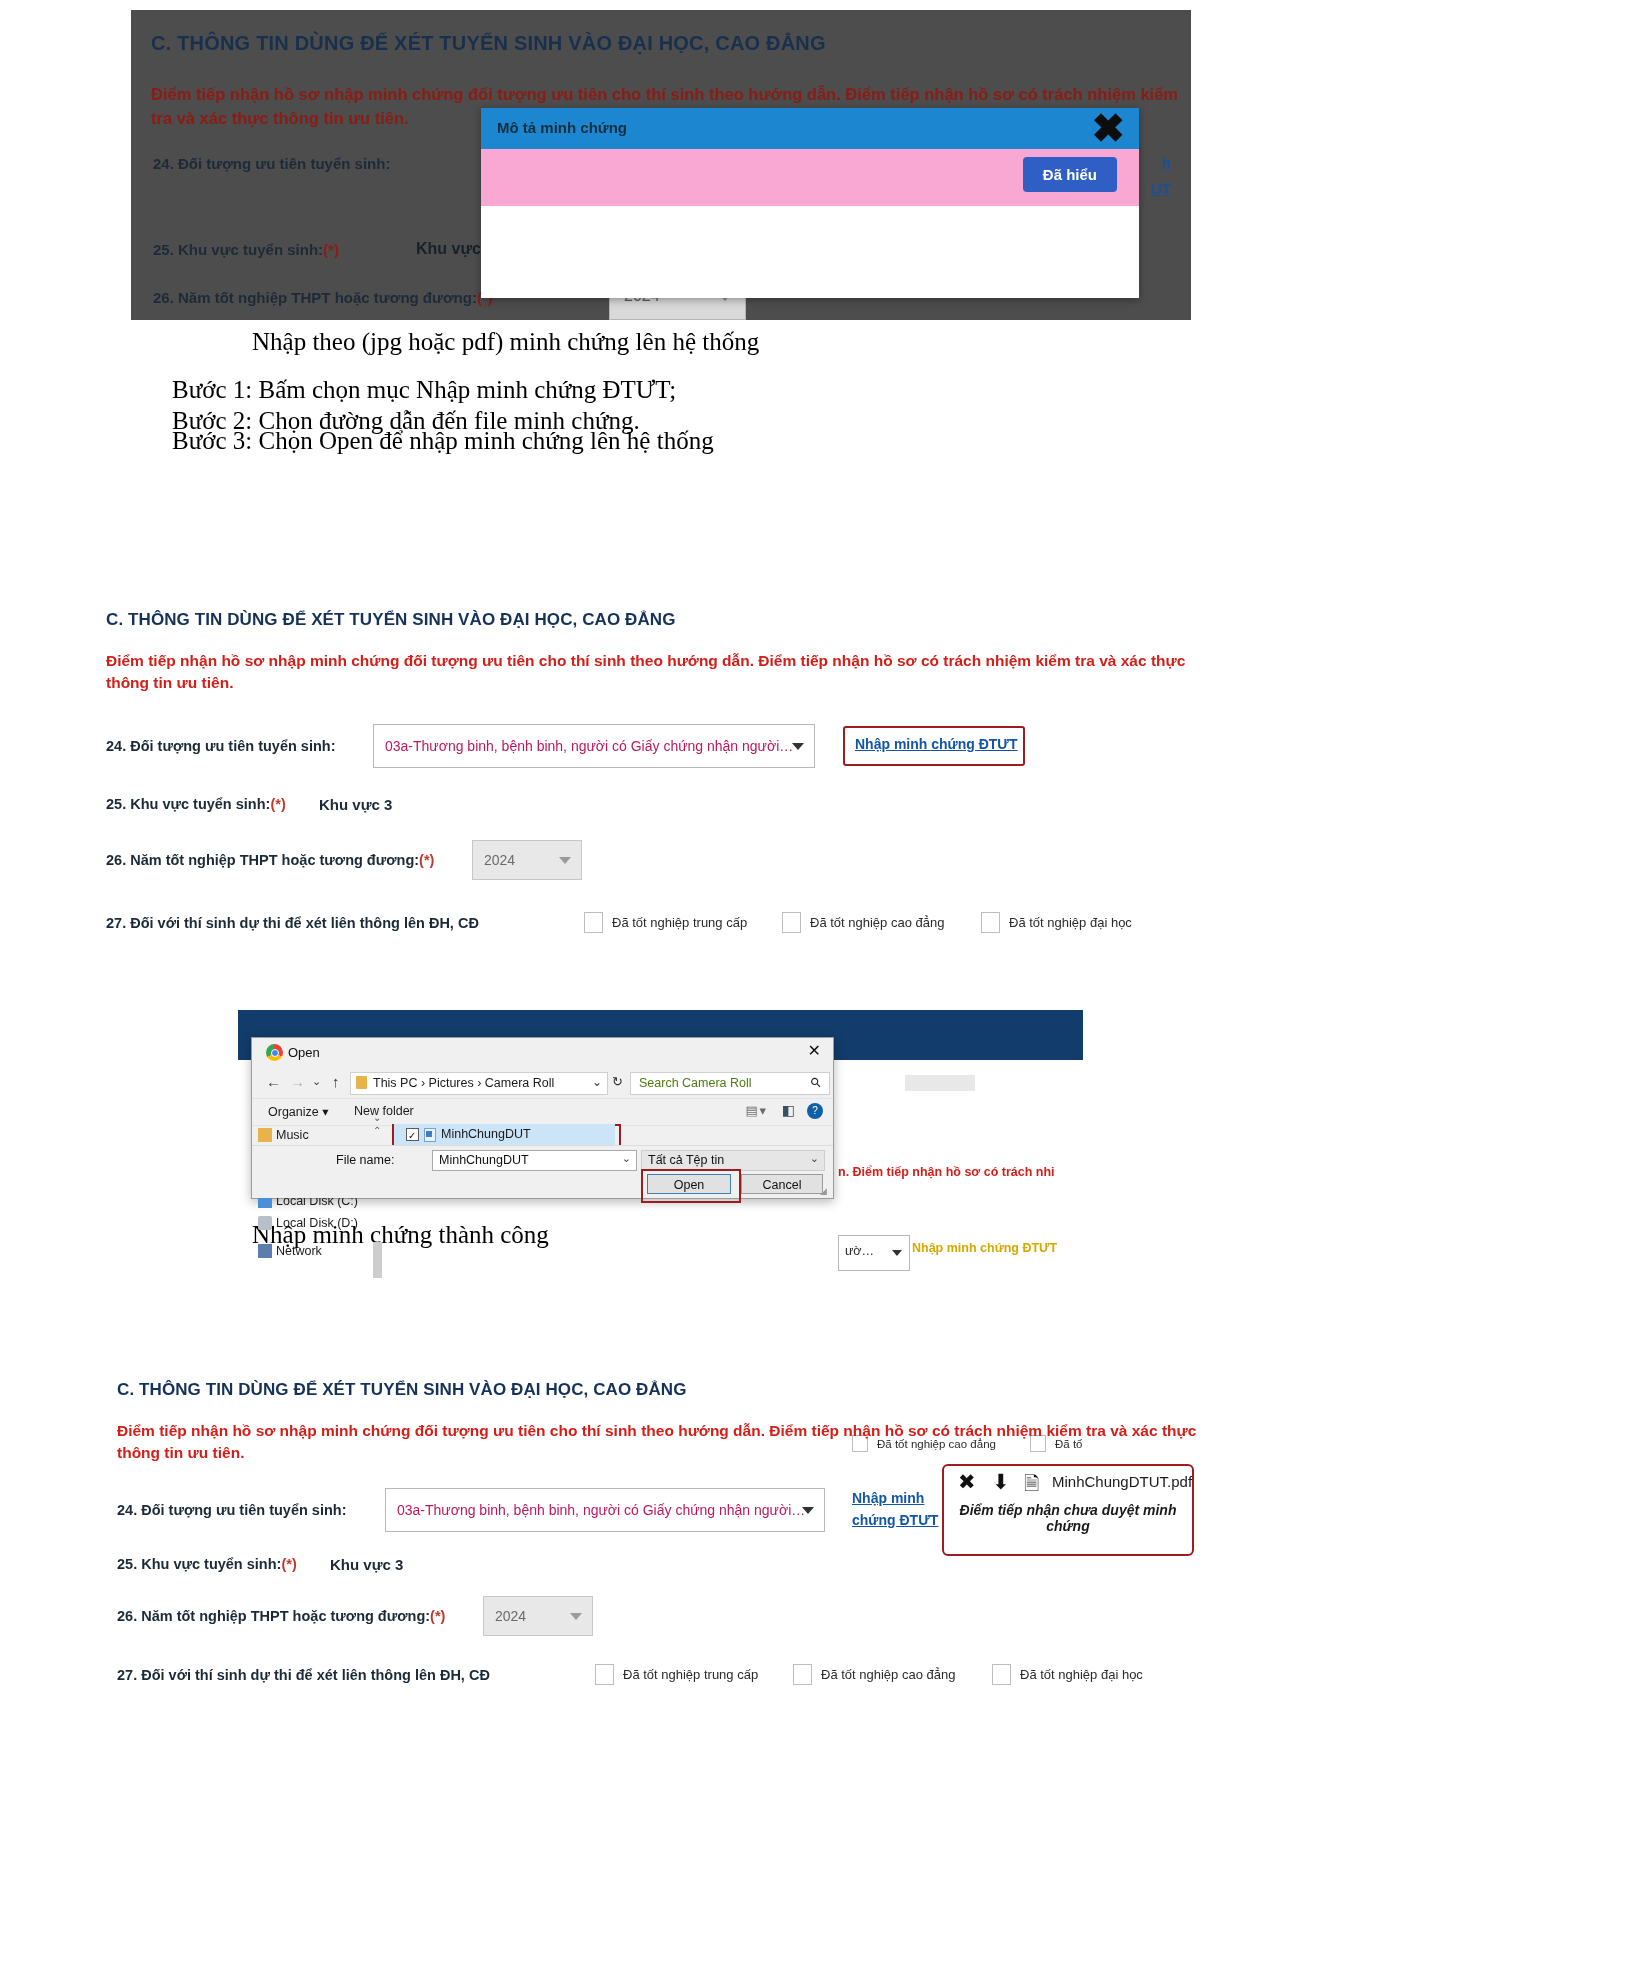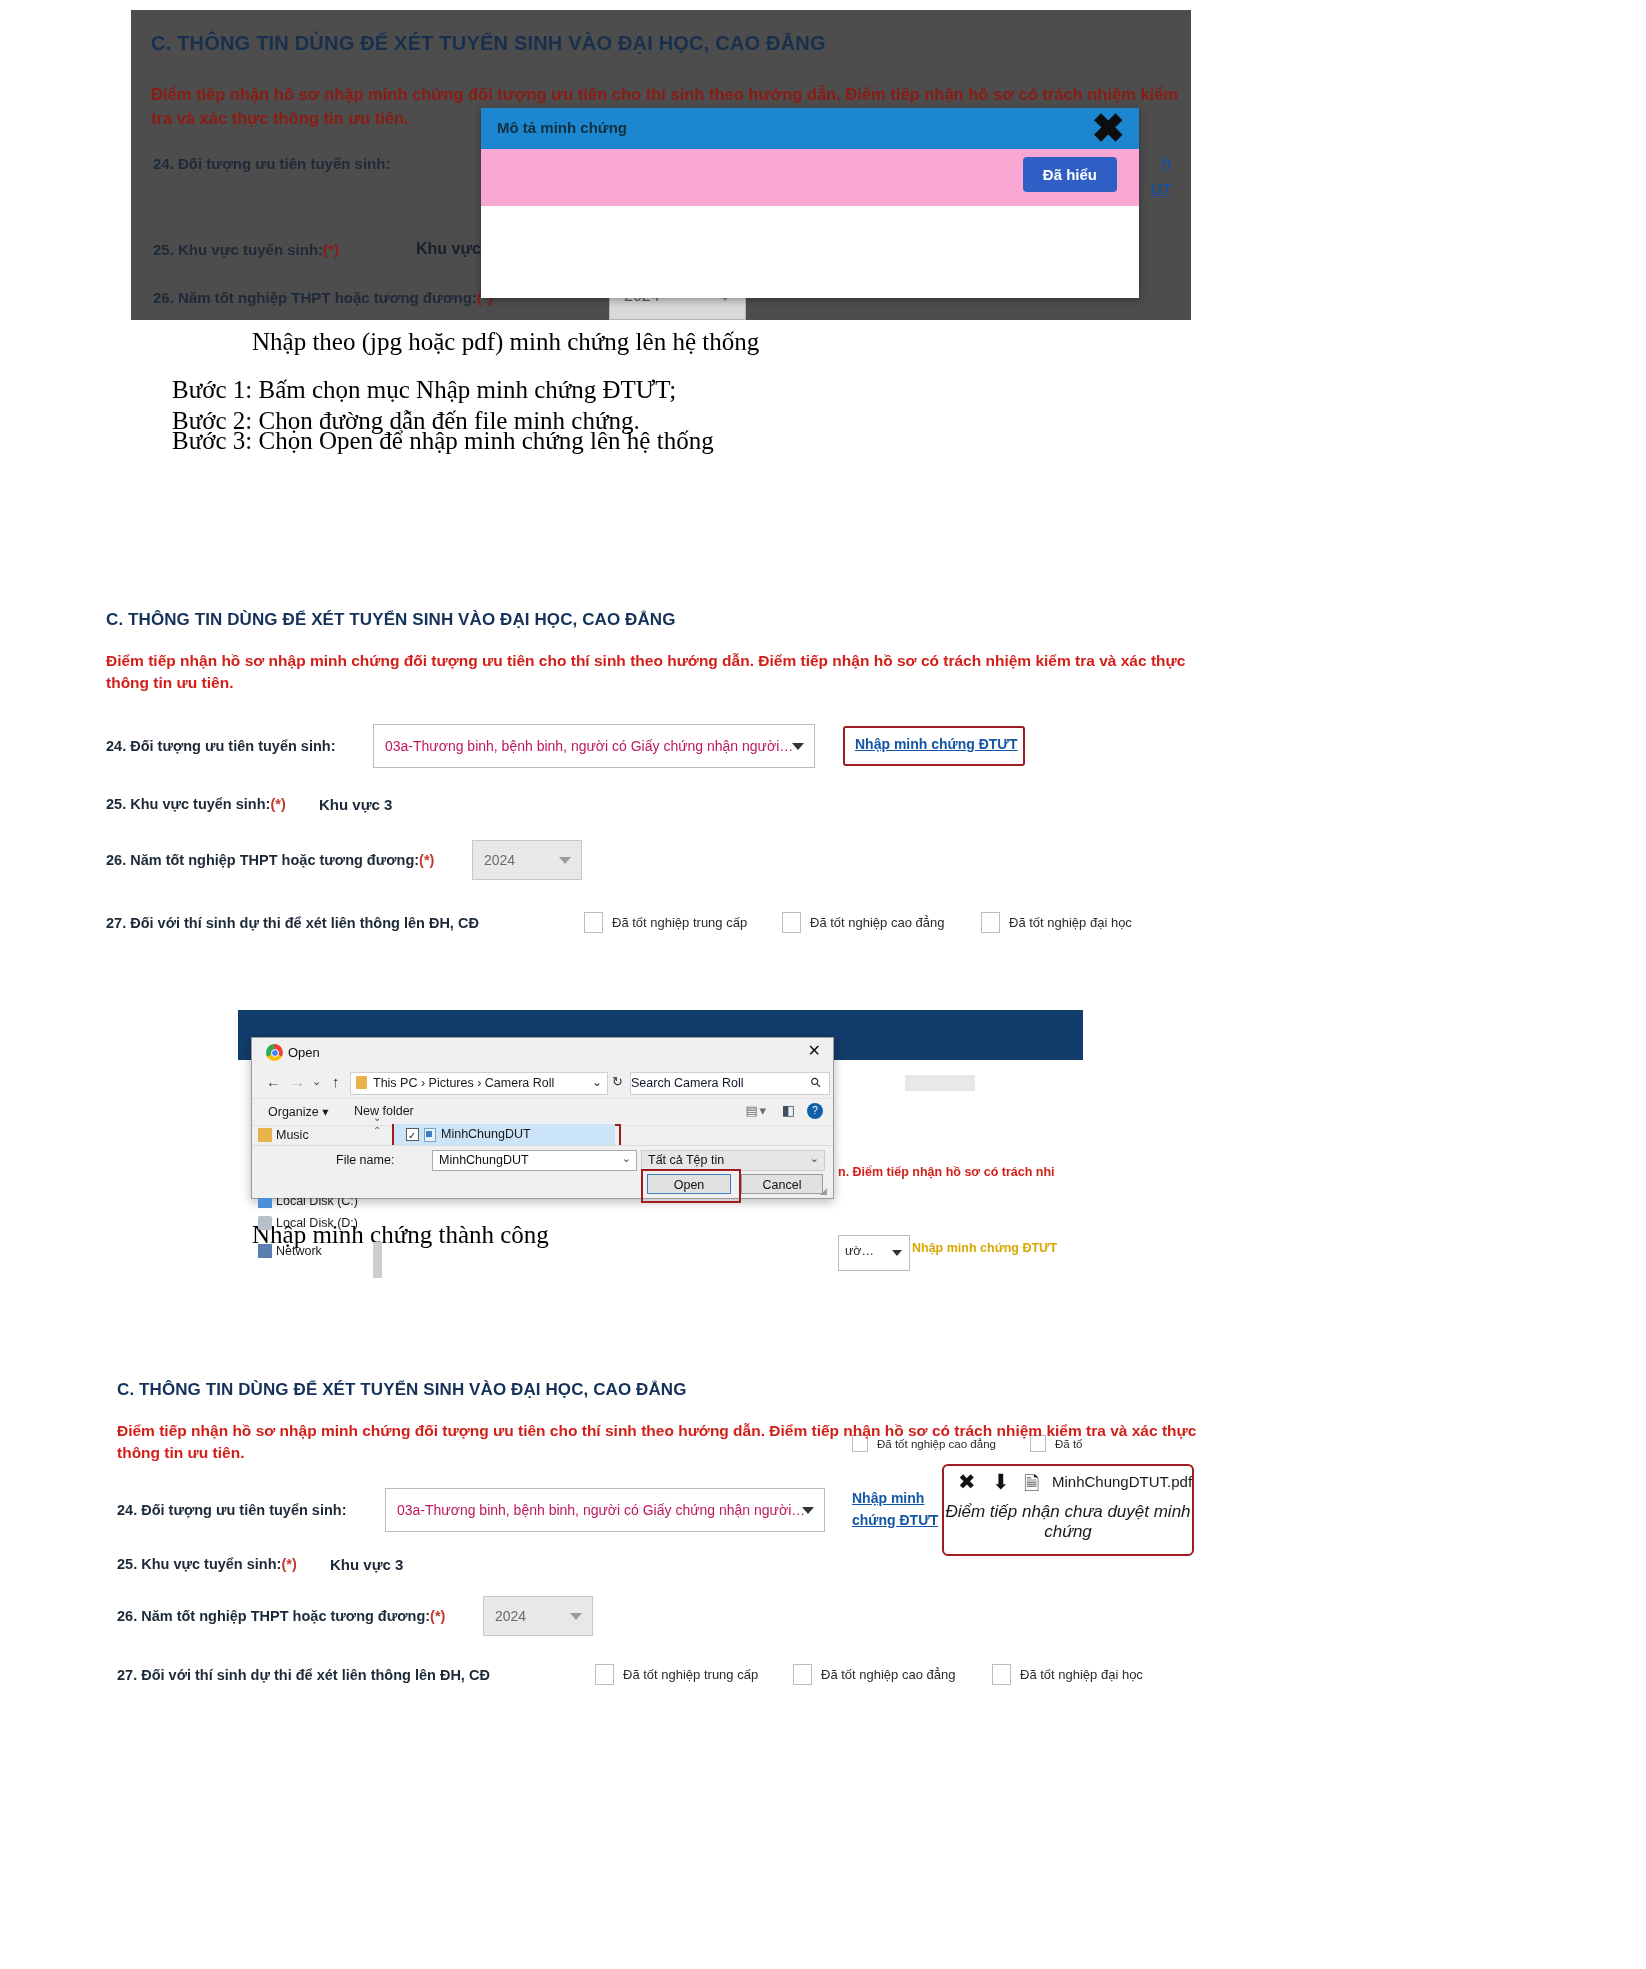--- a/index.html
+++ b/index.html
@@ -135,21 +135,21 @@
   }
   .crumb .fld{
     position:absolute;left:5px;top:3px;width:11px;height:13px;background:#e8b34a;border-radius:1px;
   }
   .crumb .txt{position:absolute;left:22px;top:3px;white-space:nowrap;}
   .crumb .cv{position:absolute;right:5px;top:2px;font-size:12px;color:#333;}
   .refresh{position:absolute;left:360px;top:6px;font-size:13px;color:#333;}
   .search{
     position:absolute;left:378px;top:4px;width:198px;height:21px;border:1px solid #cfcfcf;background:#fff;
   }
-  .search .st{position:absolute;left:0;top:3px;font-size:12.5px;color:#0f172a;}
+  .search .st{position:absolute;left:8px;top:3px;font-size:12.5px;color:#4d7c0f;}
   .search .si{position:absolute;right:8px;top:2px;font-size:13px;color:#222;transform:rotate(-45deg);}
   .win .cmd{height:26px;position:relative;background:#f0f0f0;border-bottom:1px solid #e2e2e2;}
   .win .cmd .o1{position:absolute;left:16px;top:5px;font-size:12.5px;color:#1a1a1a;}
   .win .cmd .o2{position:absolute;left:102px;top:5px;font-size:12.5px;color:#1a1a1a;}
   .win .cmd .v1{position:absolute;right:68px;top:4px;font-size:13px;color:#6b6b6b;letter-spacing:-1px;}
   .win .cmd .v2{position:absolute;right:38px;top:3px;font-size:14px;color:#3d4f63;}
   .win .cmd .hlp{
     position:absolute;right:10px;top:4px;width:16px;height:16px;border-radius:50%;
     background:#1060a8;color:#fff;font-size:10px;text-align:center;line-height:16px;
   }
@@ -200,21 +200,21 @@
   .wbtn.cancel{left:489px;width:82px;}
   
   #shot4{position:absolute;left:117px;top:1380px;width:1440px;height:230px;}
   .filebox{
     position:absolute;border:2px solid #9e1b20;border-radius:6px;background:#fff;
   }
   .fbrow{position:relative;height:34px;}
   .fb-ic{font-size:21px;color:#111;position:absolute;top:4px;}
   .fb-nm{position:absolute;left:108px;top:7px;font-size:15px;color:#1a1a1a;white-space:nowrap;}
   .fb-note{
-    text-align:center;font-size:17px;font-style:italic;color:#1a1a1a;margin-top:2px;
+    text-align:center;font-size:14px;font-style:italic;color:#1a1a1a;margin-top:2px;font-weight:bold;
   }
 </style>
 </head>
 <body>
 
 <div id="shot1">
   <div class="dim-head">C. THÔNG TIN DÙNG ĐỂ XÉT TUYỂN SINH VÀO ĐẠI HỌC, CAO ĐẲNG</div>
   <div class="dim-red">Điểm tiếp nhận hồ sơ nhập minh chứng đối tượng ưu tiên cho thí sinh theo hướng dẫn. Điểm tiếp nhận hồ sơ có trách nhiệm kiểm tra và xác thực thông tin ưu tiên.</div>
   <div class="dim-q24">24. Đối tượng ưu tiên tuyển sinh:</div>
 

